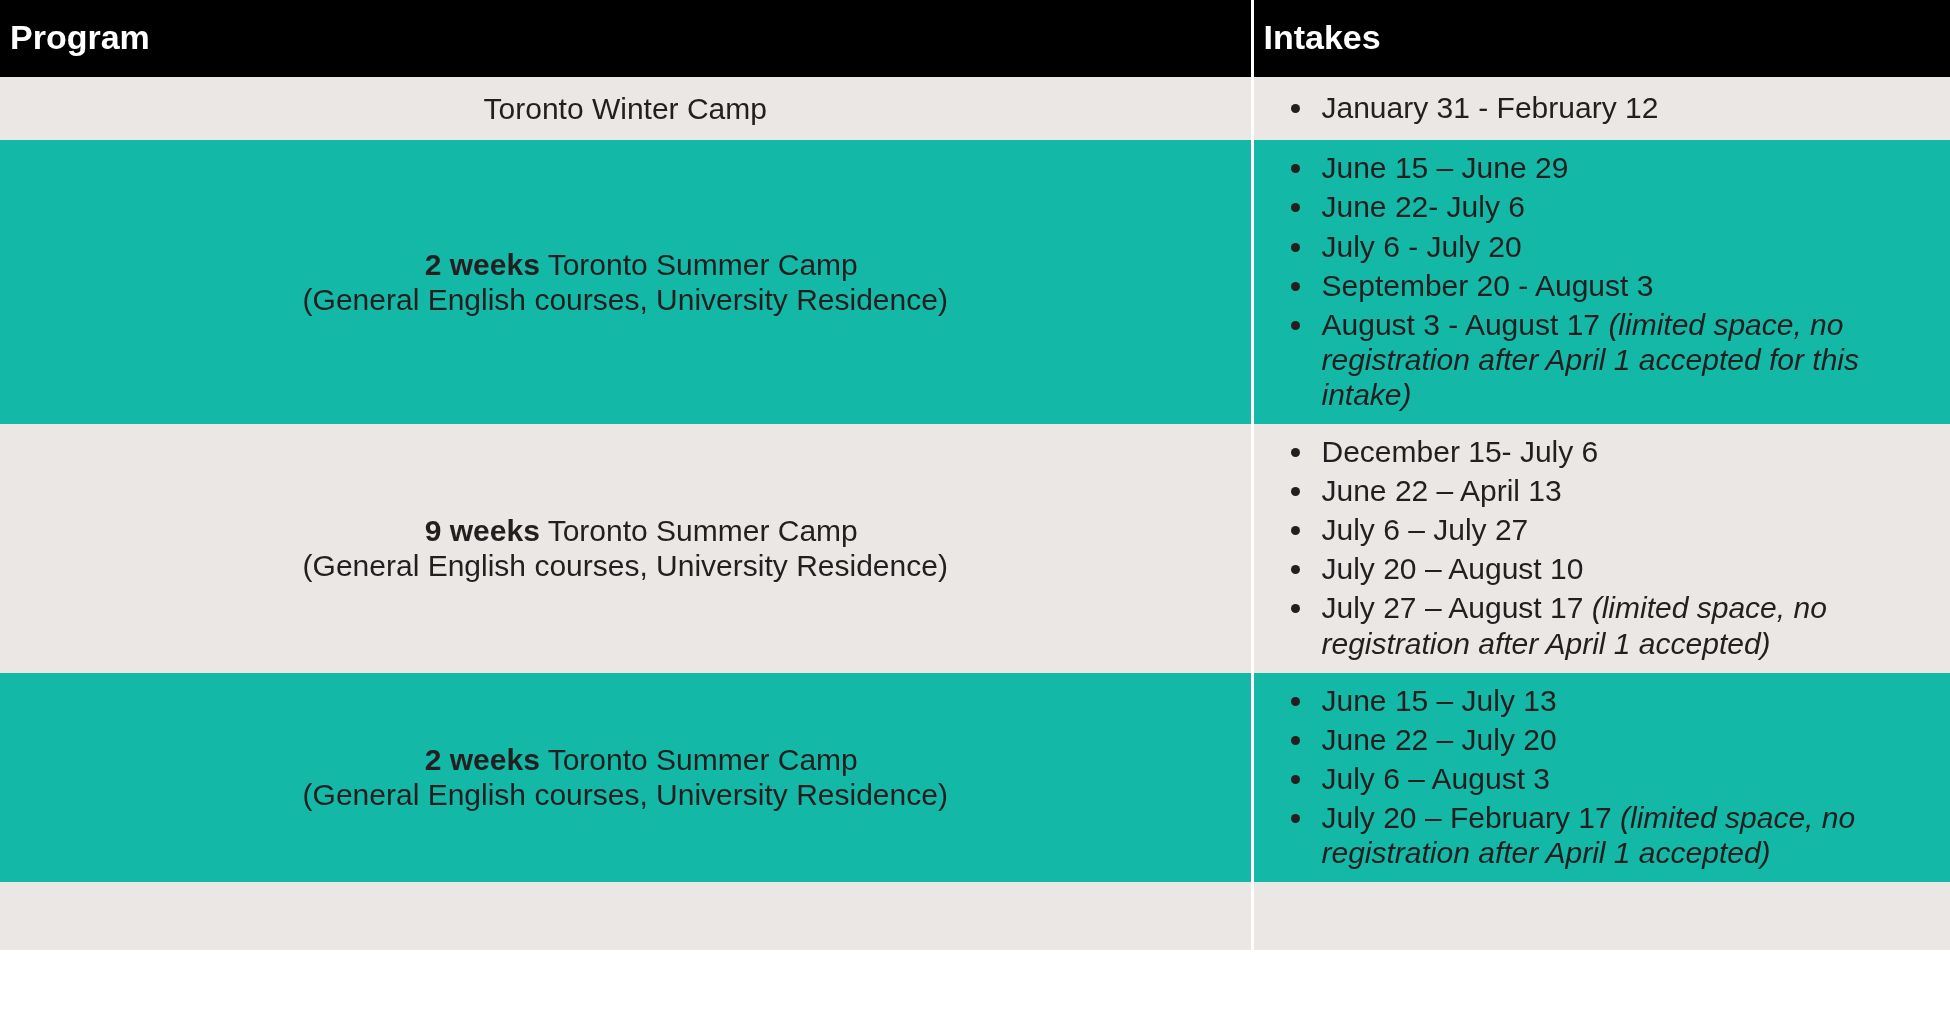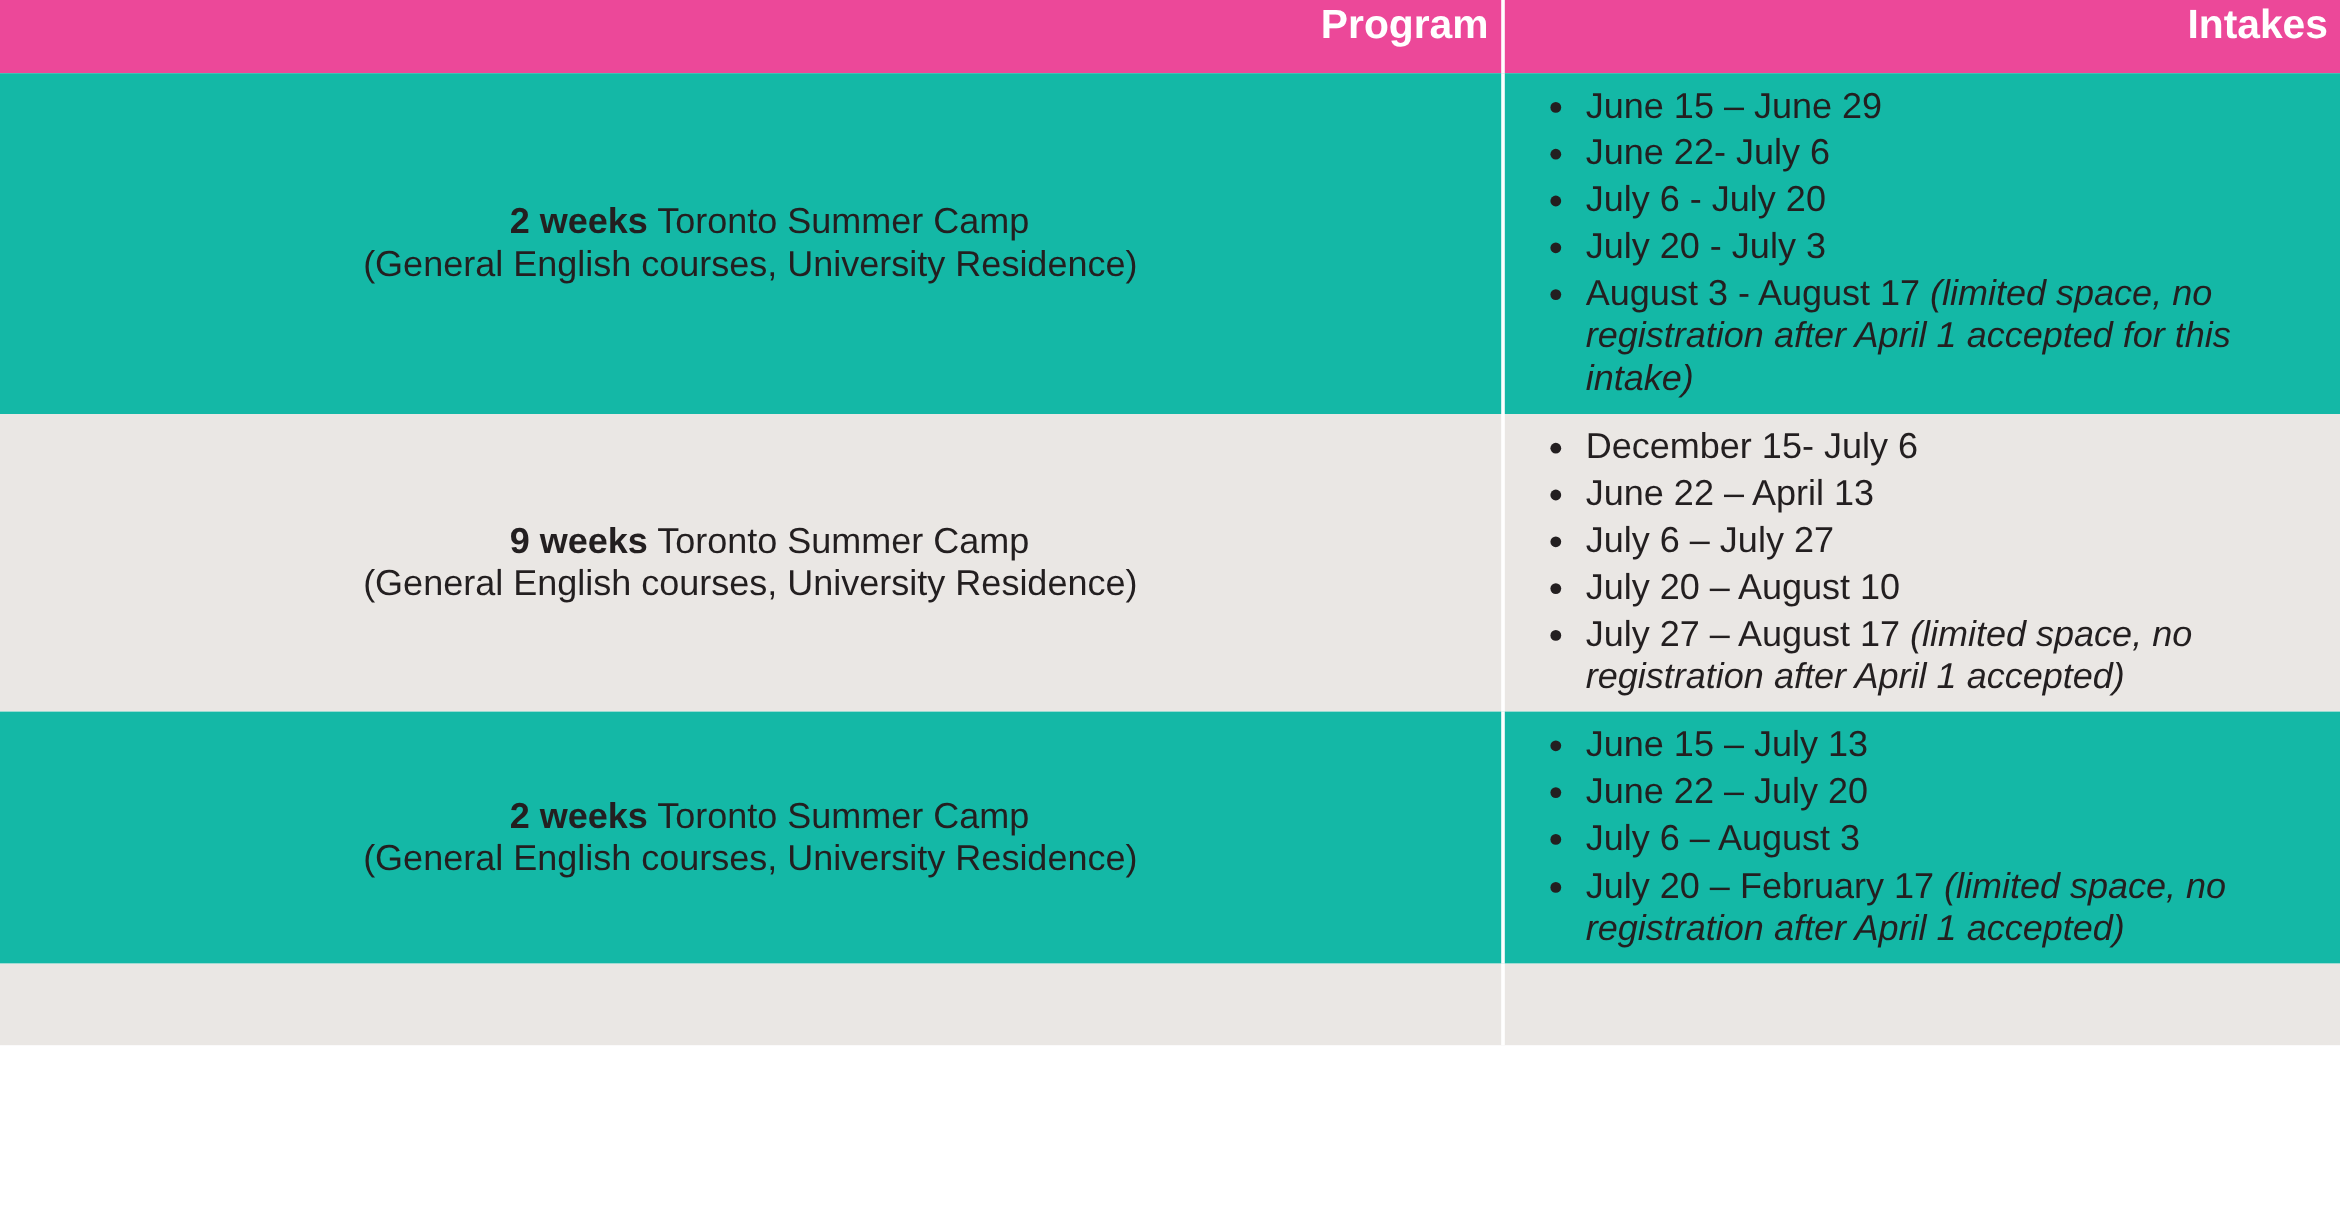--- a/index.html
+++ b/index.html
@@ -19,26 +19,26 @@
   }
   table.schedule {
     width: 1950px;
     border-collapse: collapse;
     table-layout: fixed;
   }
   table.schedule col.col-program { width: 1252px; }
   table.schedule col.col-intakes { width: 698px; }
 
   thead th {
-    background: #ec4899;
+    background: #000000;
     color: #ffffff;
     font-size: 34px;
     font-weight: bold;
-    text-align: right;
-    padding: 2px 10px 20px 10px;
+    text-align: left;
+    padding: 18px 10px 20px 10px;
     border: none;
     vertical-align: middle;
   }
   thead th.th-program {
     border-right: 3px solid #ffffff;
   }
 
   tbody td {
     vertical-align: middle;
     font-size: 30px;
@@ -89,31 +89,41 @@
       <col class="col-program">
       <col class="col-intakes">
     </colgroup>
     <thead>
       <tr>
         <th class="th-program">Program</th>
         <th class="th-intakes">Intakes</th>
       </tr>
     </thead>
     <tbody id="table-body">
+        <tr class="shaded">
+          <td class="program">
+            <div><span>Toronto Winter Camp</span></div>
+          </td>
+          <td class="intakes">
+            <ul>
+              <li><span>January 31 - February 12</span></li>
+            </ul>
+          </td>
+        </tr>
         <tr class="plain">
           <td class="program">
             <div><span class="b">2 weeks</span><span> Toronto Summer Camp</span></div>
             <div class="line2">(General English courses, University Residence)</div>
           </td>
           <td class="intakes">
             <ul>
               <li><span>June 15 – June 29</span></li>
               <li><span>June 22- July 6</span></li>
               <li><span>July 6 - July 20</span></li>
-              <li><span>July 20 - July 3</span></li>
+              <li><span>September 20 - August 3</span></li>
               <li><span>August 3 - August 17 </span><span class="i">(limited space, no registration after April 1 accepted for this intake)</span></li>
             </ul>
           </td>
         </tr>
         <tr class="shaded">
           <td class="program">
             <div><span class="b">9 weeks</span><span> Toronto Summer Camp</span></div>
             <div class="line2">(General English courses, University Residence)</div>
           </td>
           <td class="intakes">

